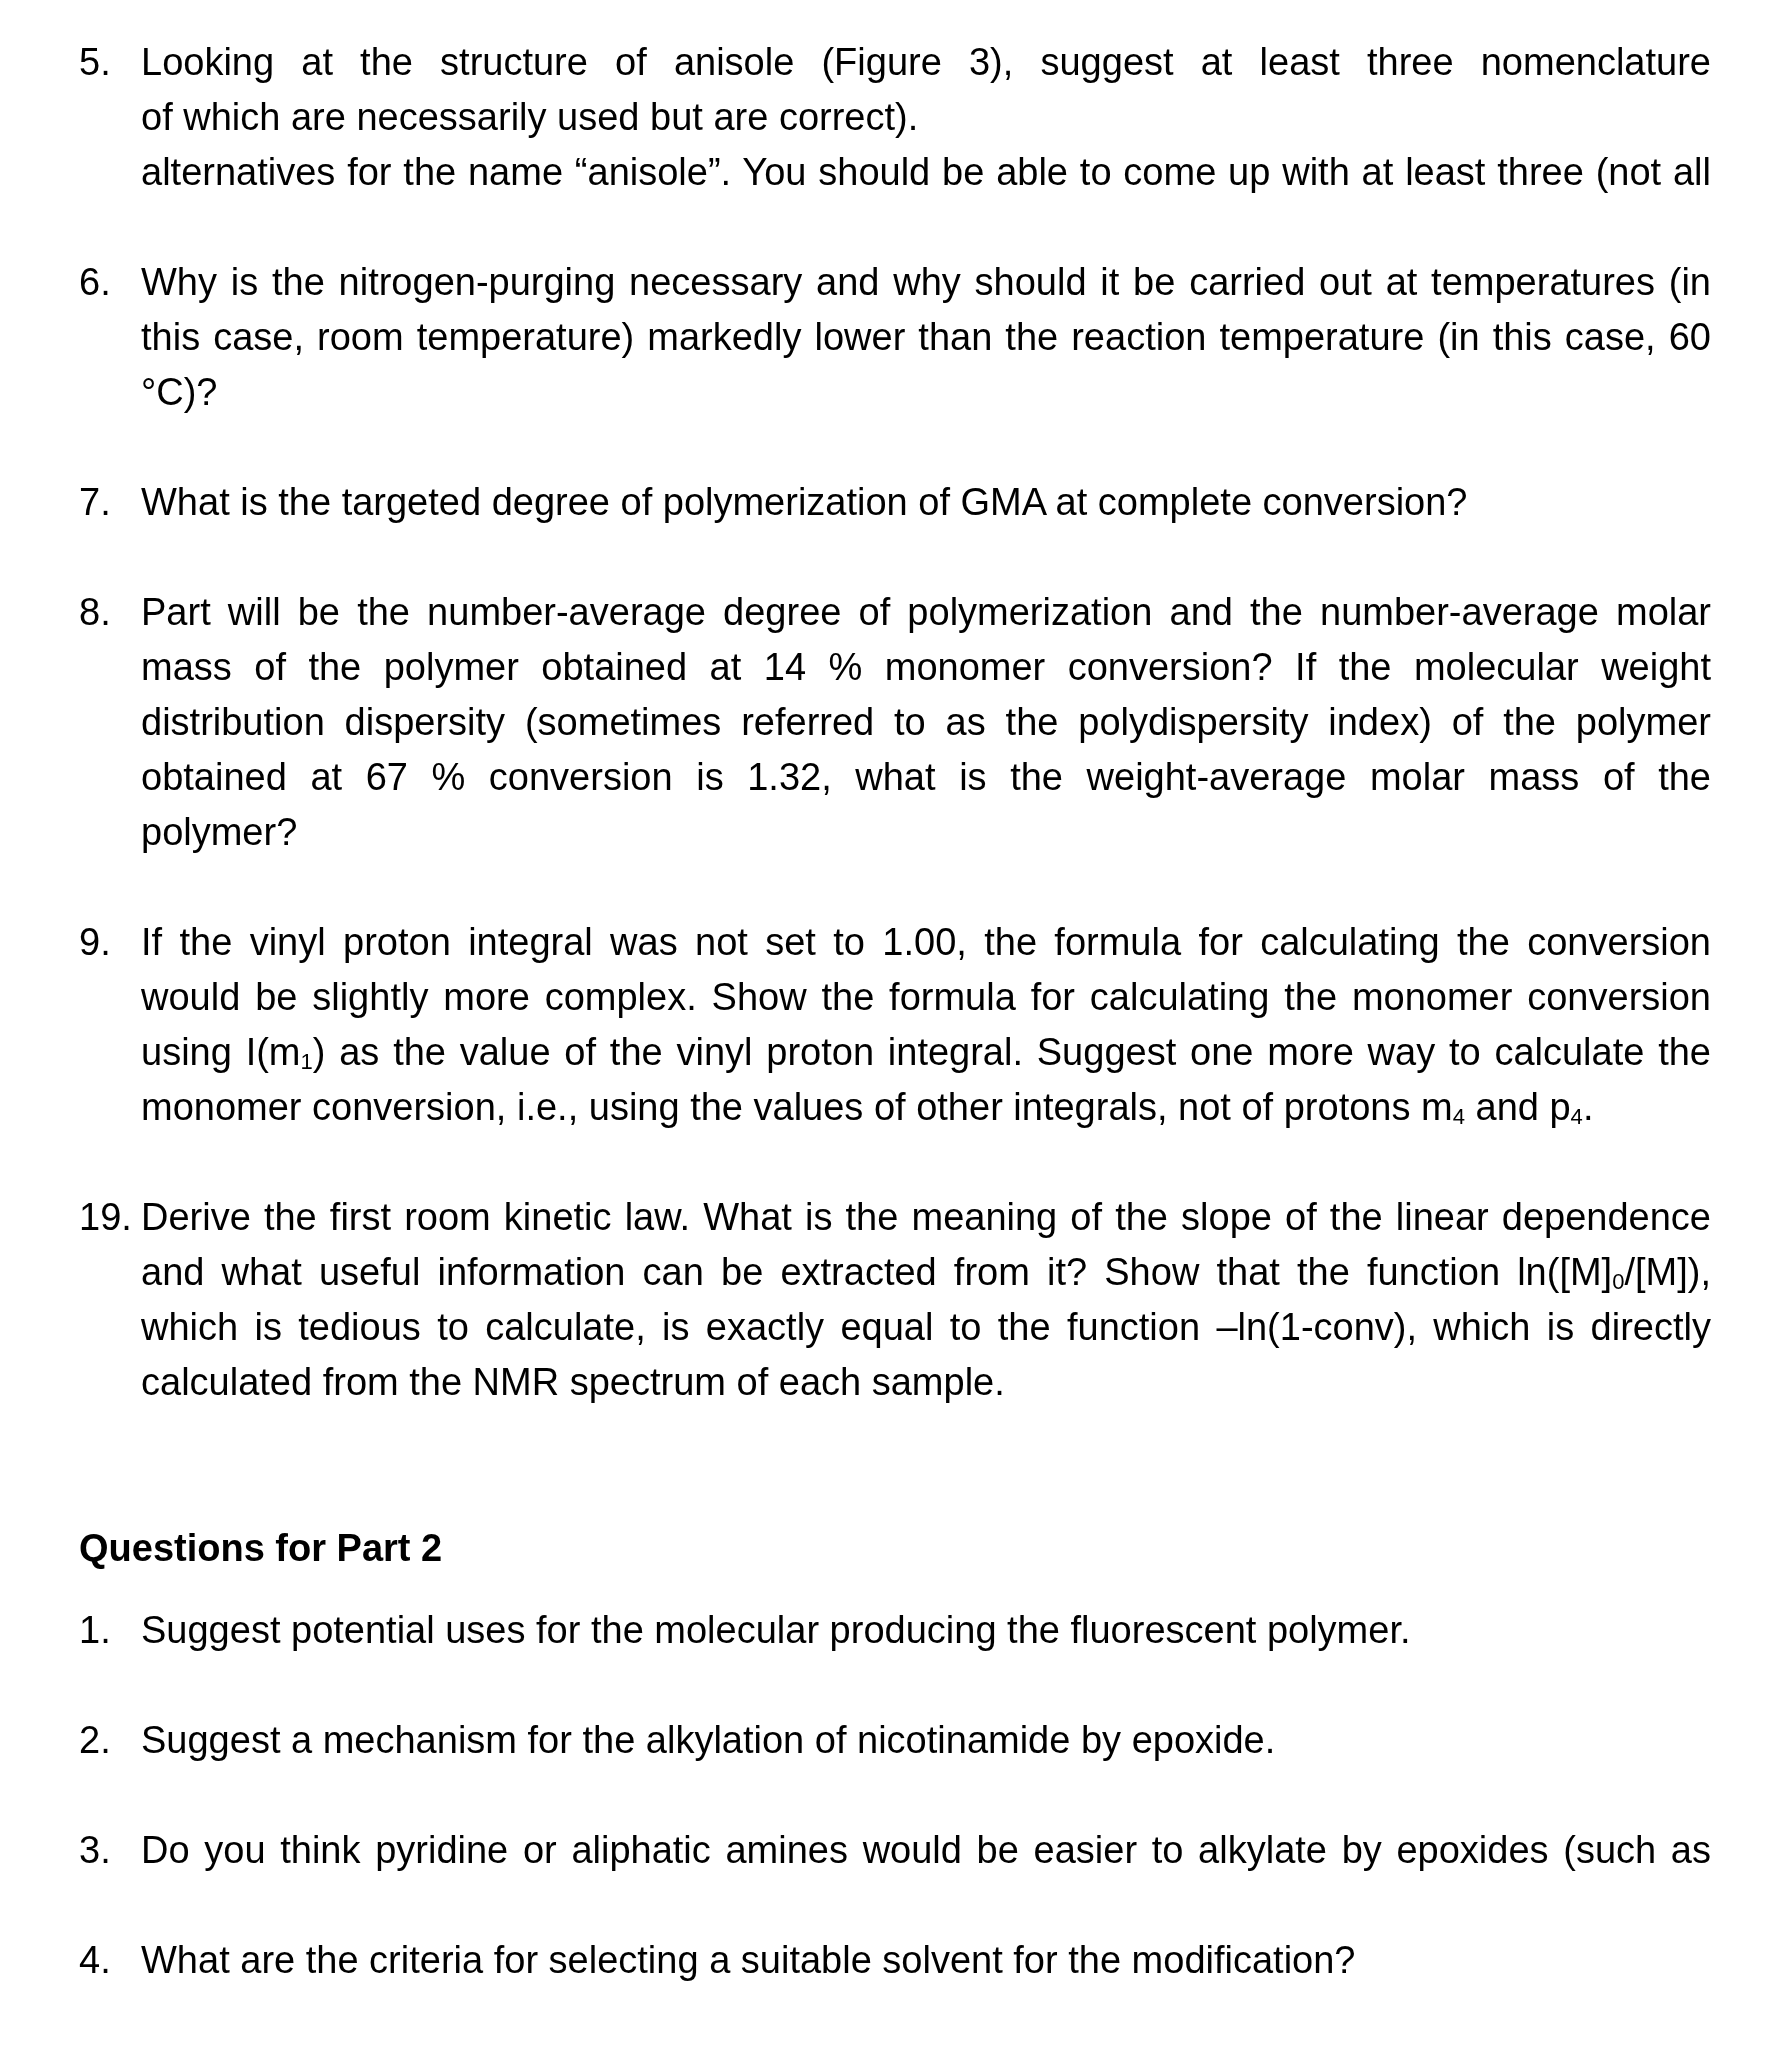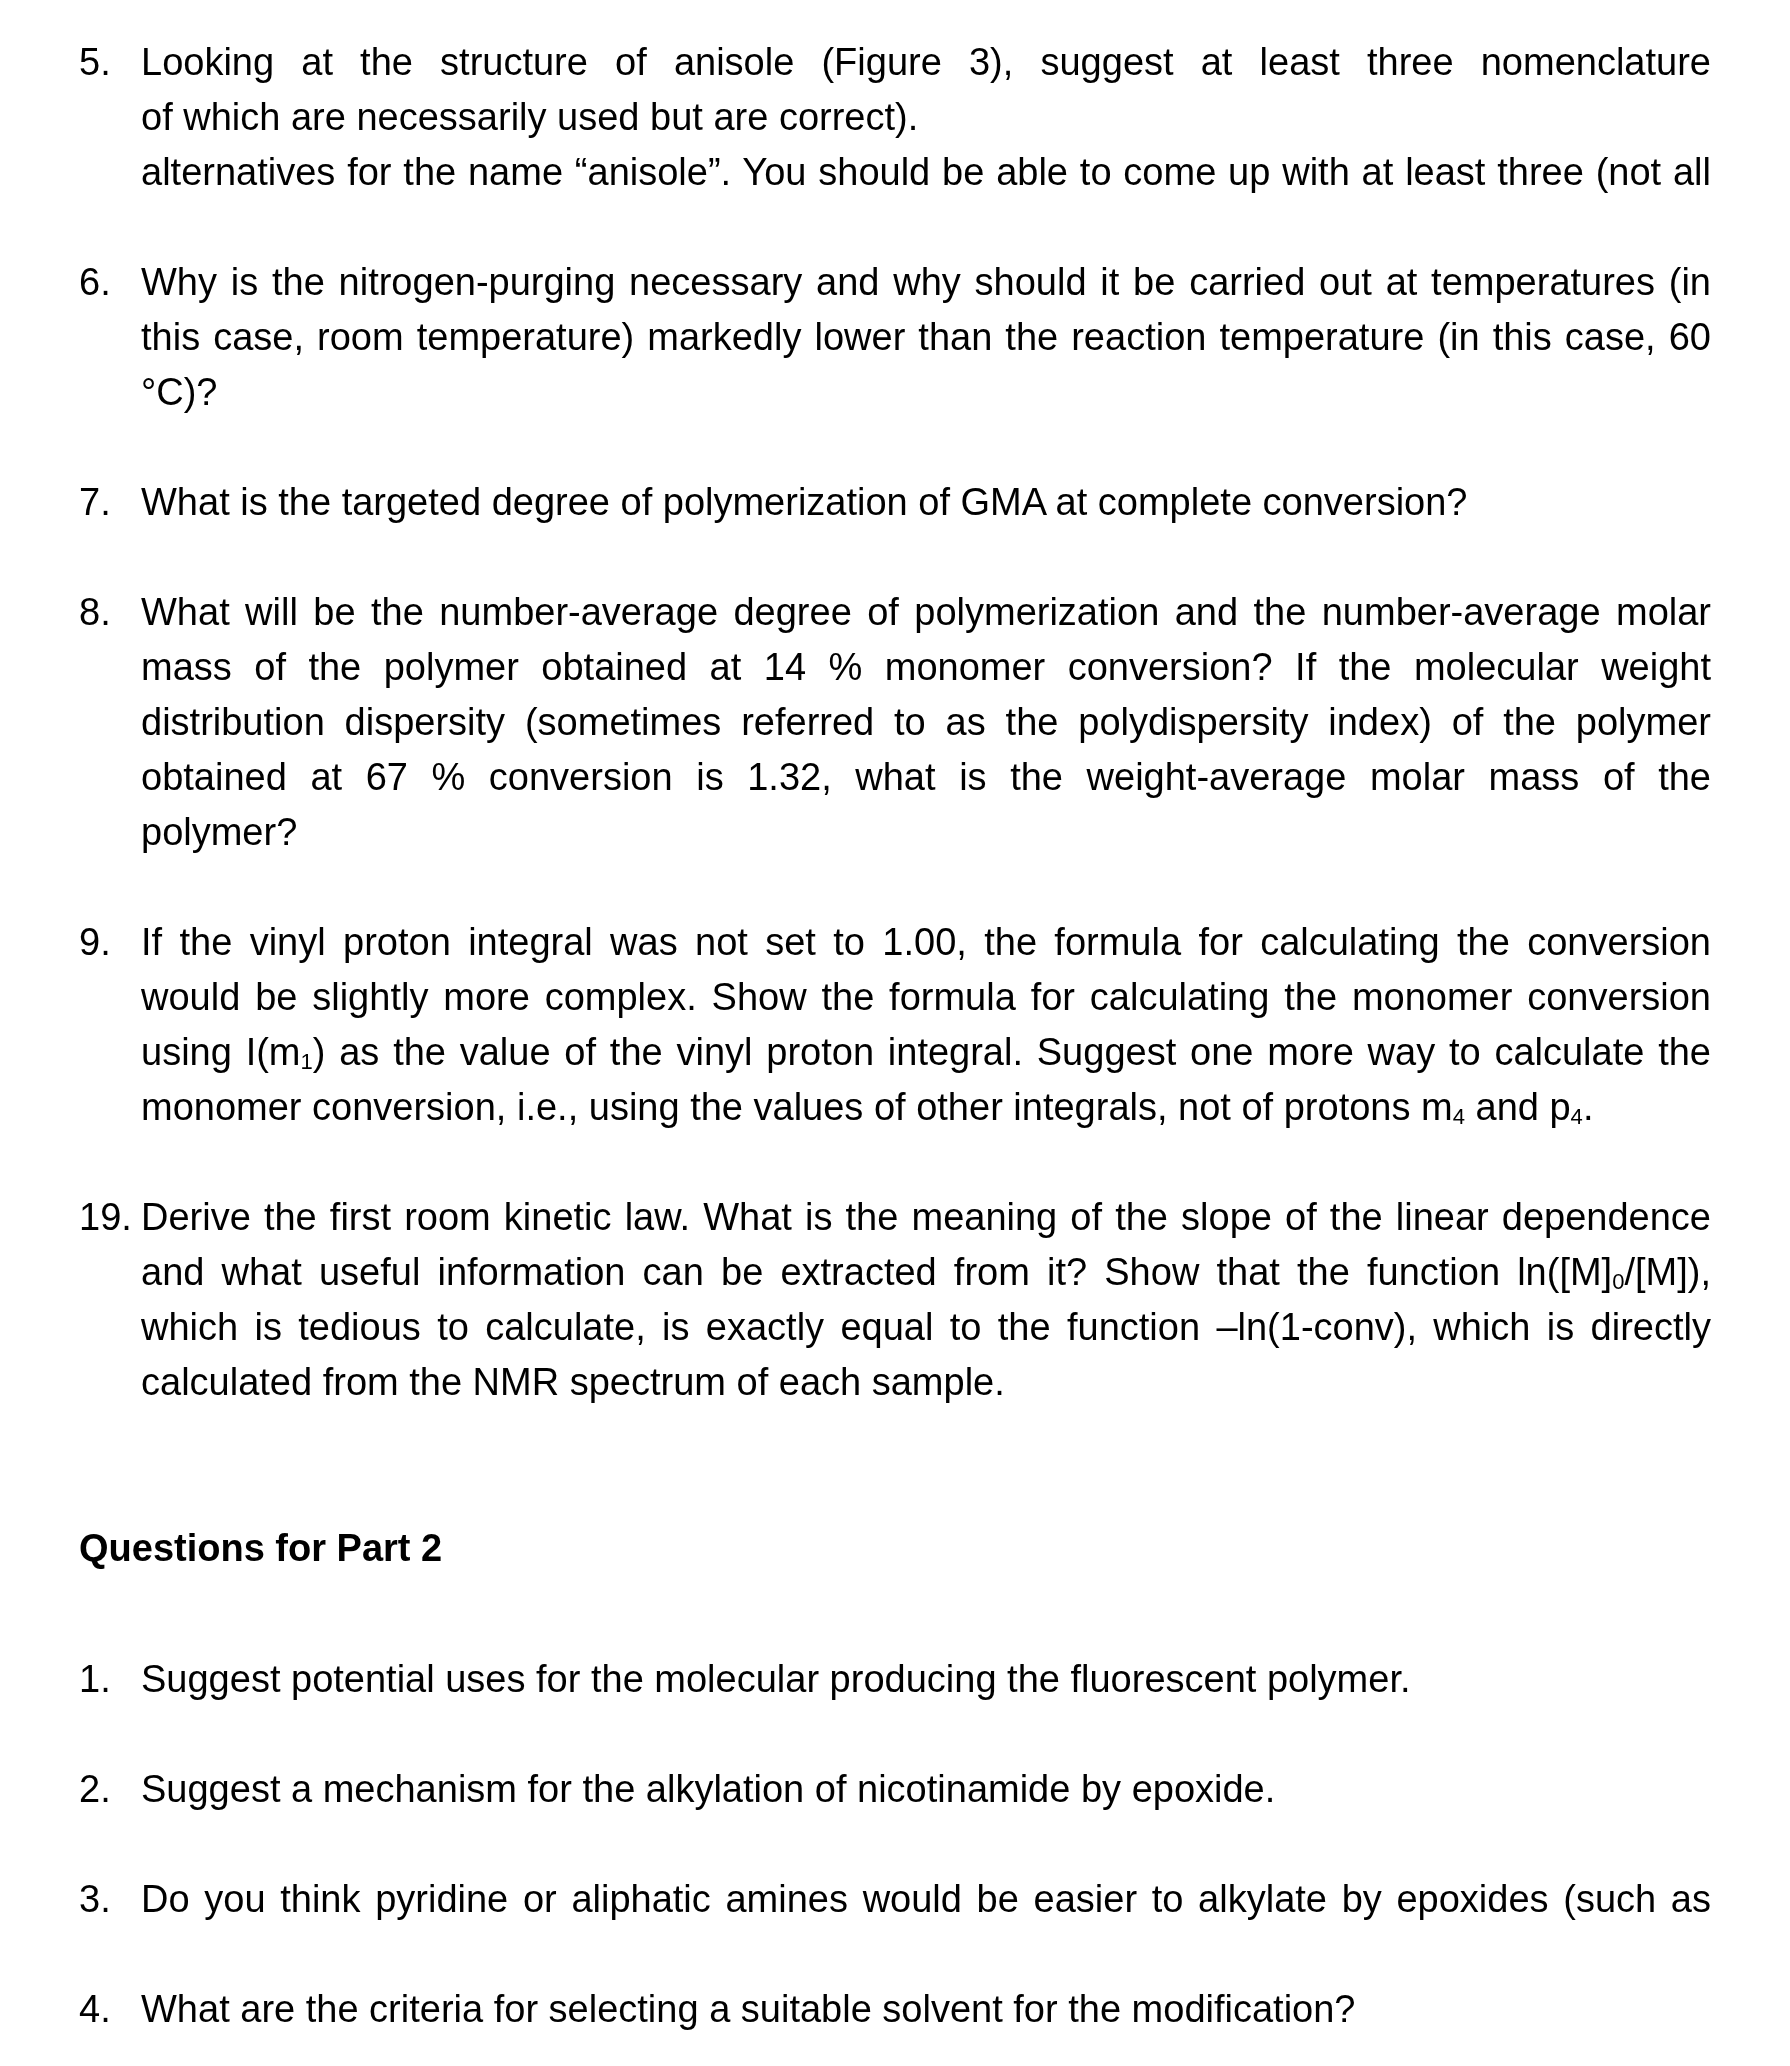--- a/index.html
+++ b/index.html
@@ -33,21 +33,21 @@
   }
   .line.last {
     text-align-last: left;
   }
   .sub {
     font-size: 0.58em;
     line-height: 0;
     vertical-align: -0.18em;
   }
   .heading {
-    margin: 111px 0 76px 79px;
+    margin: 111px 0 27px 79px;
     font-weight: bold;
   }
 </style>
 </head>
 <body>
 
 <div class="page">
 
   <div class="item">
     <span class="num">5.</span>
@@ -63,21 +63,21 @@
     <div class="line last">°C)?</div>
   </div>
 
   <div class="item">
     <span class="num">7.</span>
     <div class="line last">What is the targeted degree of polymerization of GMA at complete conversion?</div>
   </div>
 
   <div class="item">
     <span class="num">8.</span>
-    <div class="line">What will be the number-average degree of polymerization and the number-average molar</div>
+    <div class="line">Part will be the number-average degree of polymerization and the number-average molar</div>
     <div class="line">mass of the polymer obtained at 14 % monomer conversion? If the molecular weight</div>
     <div class="line">distribution dispersity (sometimes referred to as the polydispersity index) of the polymer</div>
     <div class="line">obtained at 67 % conversion is 1.32, what is the weight-average molar mass of the</div>
     <div class="line last">polymer?</div>
   </div>
 
   <div class="item">
     <span class="num">9.</span>
     <div class="line">If the vinyl proton integral was not set to 1.00, the formula for calculating the conversion</div>
     <div class="line">would be slightly more complex. Show the formula for calculating the monomer conversion</div>

